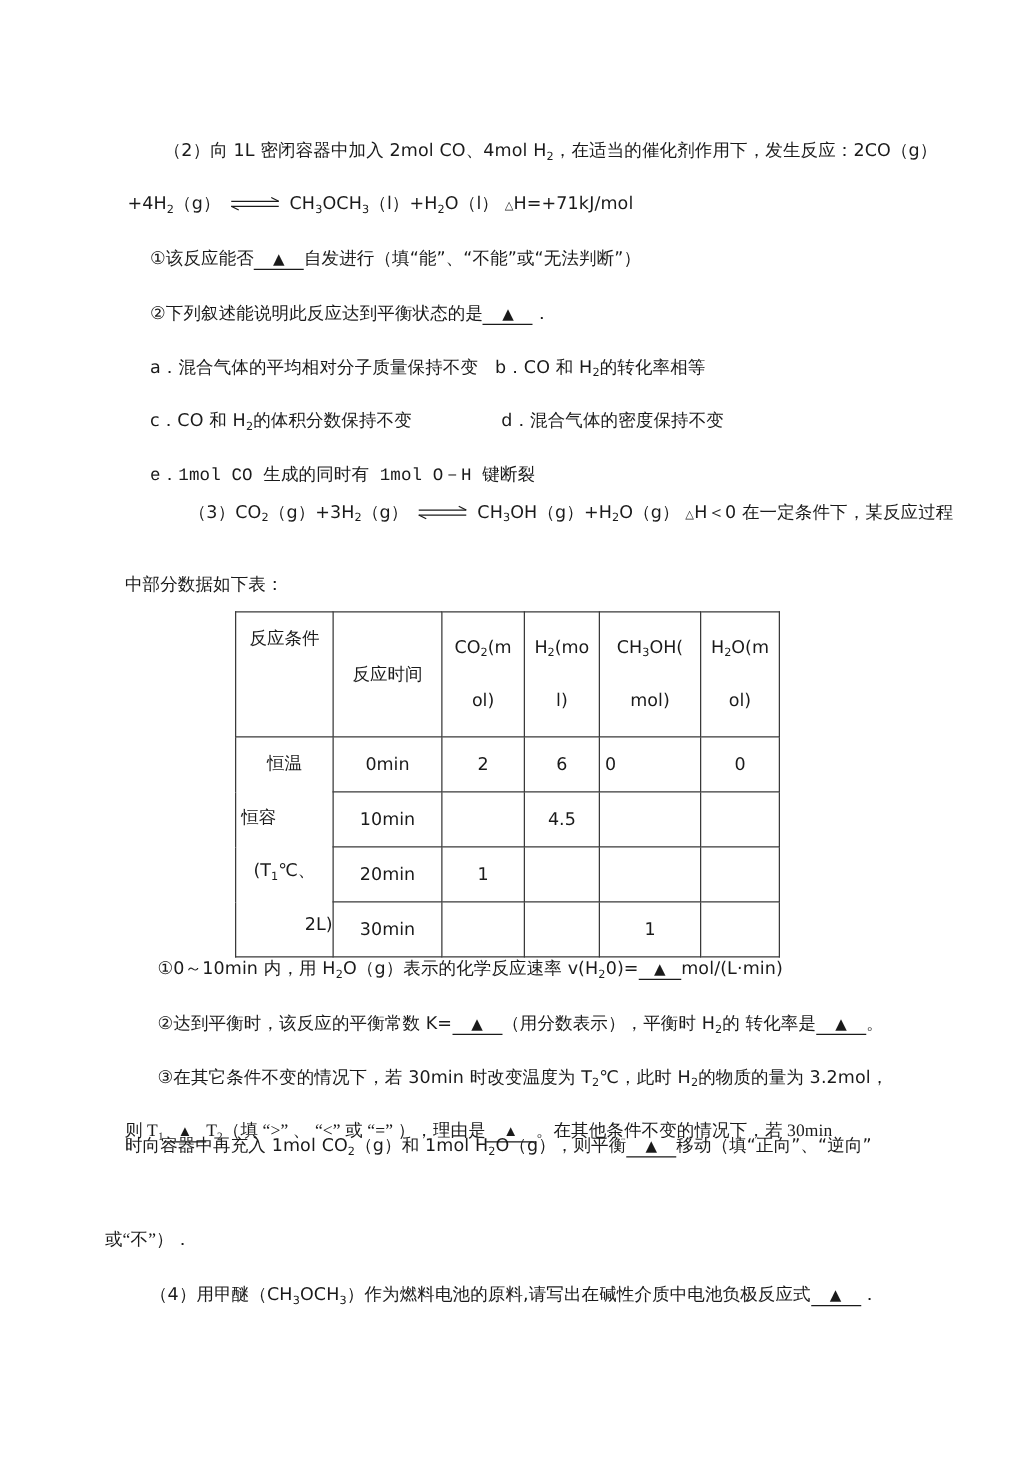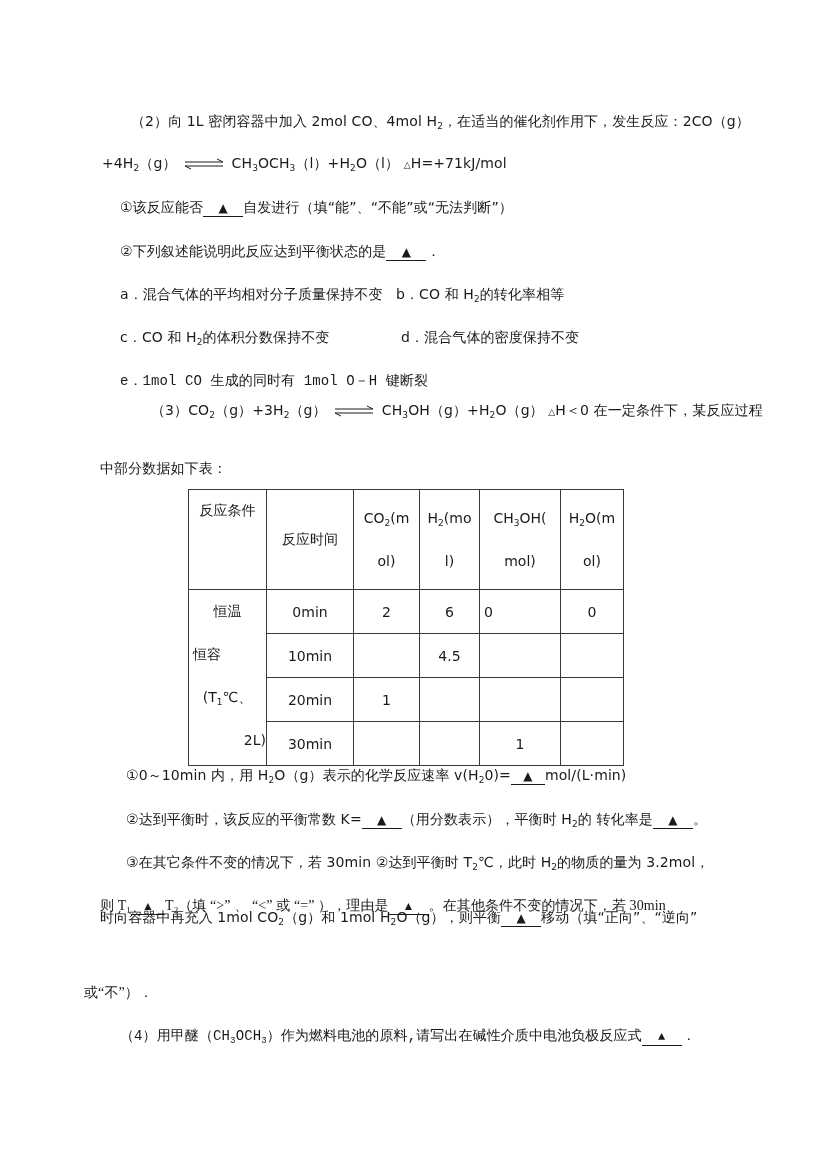--- a/index.html
+++ b/index.html
@@ -138,30 +138,30 @@
 
 <div class="line" style="left:126px; top:765px;">
   <span>①0～10min 内，用 H</span><sub>2</sub><span>O（g）表示的化学反应速率 v(H</span><sub>2</sub><span>0)=</span><span class="blank w34">▲</span><span>mol/(L·min)</span>
 </div>
 
 <div class="line" style="left:126px; top:809px;">
   <span>②达到平衡时，该反应的平衡常数 K=</span><span class="blank">▲</span><span>（用分数表示），平衡时 H</span><sub>2</sub><span>的 转化率是</span><span class="blank">▲</span><span>。</span>
 </div>
 
 <div class="line" style="left:126px; top:852px;">
-  <span>③在其它条件不变的情况下，若 30min ②达到平衡时 T</span><sub>2</sub><span>℃，此时 H</span><sub>2</sub><span>的物质的量为 3.2mol，</span>
+  <span>③在其它条件不变的情况下，若 30min 时改变温度为 T</span><sub>2</sub><span>℃，此时 H</span><sub>2</sub><span>的物质的量为 3.2mol，</span>
 </div>
 
 <div class="line" style="left:100px; top:896px;font-family:Liberation Serif, serif;">
   <span>则 T</span><sub>1</sub><span class="blank w34">▲</span><span>T</span><sub>2</sub><span>（填 “&gt;” 、 “&lt;” 或 “=” ），理由是</span><span class="blank">▲</span><span>。在其他条件不变的情况下，若 30min</span>
 </div>
 
 <div class="line" style="left:100px; top:907px;">
   <span>时向容器中再充入 1mol CO</span><sub>2</sub><span>（g）和 1mol H</span><sub>2</sub><span>O（g），则平衡</span><span class="blank">▲</span><span>移动（填“正向”、“逆向”</span>
 </div>
 
 <div class="line" style="left:84px; top:983px;font-family:Liberation Serif, serif;">
   <span>或“不”）．</span>
 </div>
 
-<div class="line" style="left:120px; top:1026px;font-family:Liberation Mono, monospace;">
+<div class="line" style="left:120px; top:1026px;">
   <span>（4）用甲醚（CH</span><sub>3</sub><span>OCH</span><sub>3</sub><span>）作为燃料电池的原料,请写出在碱性介质中电池负极反应式</span><span class="blank">▲</span><span>．</span>
 </div>
 
 </body></html>

